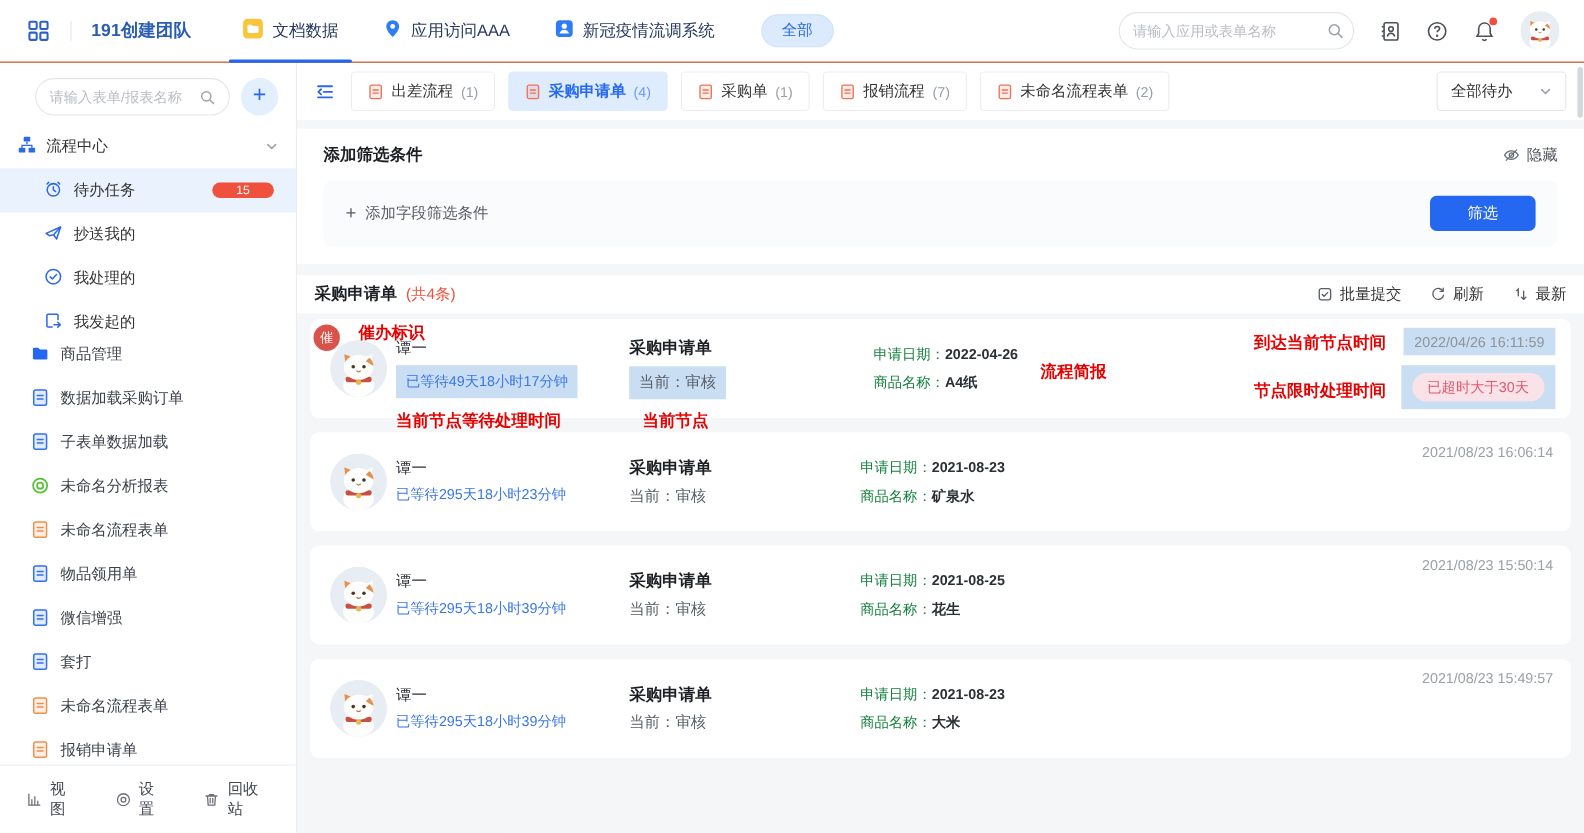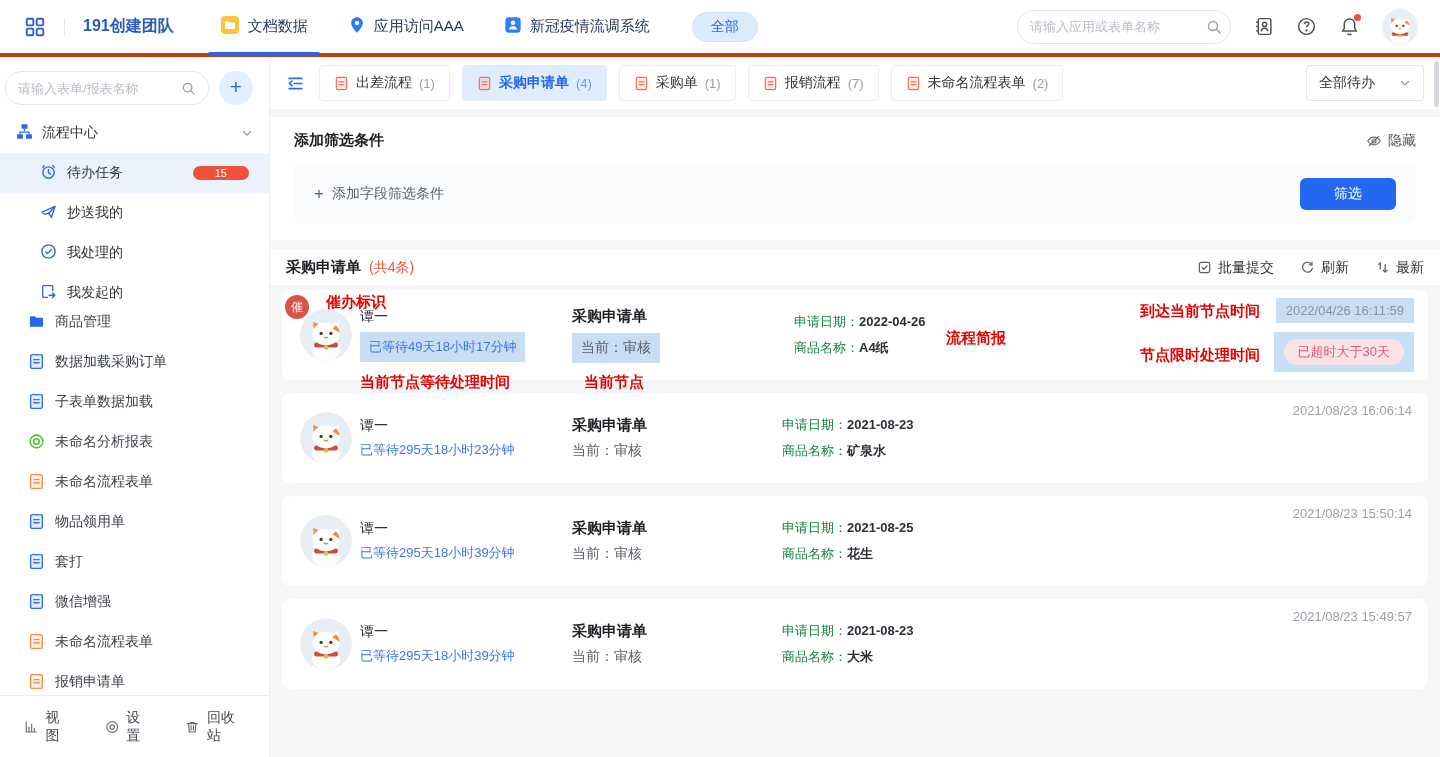--- a/index.html
+++ b/index.html
@@ -1,37 +1,37 @@
 <!DOCTYPE html>
 <html><head>
 <meta charset="utf-8">
 <style>
   * { margin:0; padding:0; box-sizing:border-box; }
   html,body { width:1440px; height:757px; overflow:hidden; }
   body { font-family:"Liberation Sans","DejaVu Sans",sans-serif; background:#f5f6f8; color:#333; position:relative; font-size:14px; }
 
   
-  .topbar { position:absolute; top:0; left:0; right:0; height:57px; background:#fff; border-bottom:4px solid #c2410c; display:flex; align-items:center; z-index:5; }
+  .topbar { position:absolute; top:0; left:0; right:0; height:57px; background:#fff; border-bottom:1px solid #c2410c; display:flex; align-items:center; z-index:5; }
   .tb-grid { margin-left:24px; color:#2e5fc7; display:flex; }
   .tb-divider { width:1px; height:18px; background:#e3e5e9; margin:0 18px; }
   .tb-team { color:#2a5db4; font-size:16px; font-weight:700; margin-right:26px; }
   .tb-tab { height:57px; display:flex; align-items:center; gap:8px; padding:0 20px; font-size:15px; color:#273a5e; position:relative; cursor:pointer; }
   .tb-tab.active::after { content:""; position:absolute; left:8px; right:8px; bottom:0; height:3px; background:#2468f2; border-radius:2px; }
   .tb-pill { margin-left:22px; background:#dceafe; color:#2468f2; border:1px solid #cfe1fd; border-radius:16px; padding:5px 18px; font-size:14px; cursor:pointer; }
   .tb-right { margin-left:auto; display:flex; align-items:center; gap:22px; padding-right:22px; }
   .tb-search { width:214px; height:34px; border:1px solid #e3e5e8; border-radius:17px; display:flex; align-items:center; padding:0 12px; color:#b9bdc5; }
   .tb-search input { border:none; outline:none; flex:1; font-size:13px; color:#555; background:transparent; font-family:inherit; }
   .tb-search input::placeholder { color:#b9bdc5; }
   .tb-ico { color:#4c5057; display:flex; position:relative; cursor:pointer; }
   .bell-dot::after { content:""; position:absolute; top:-2px; right:-1px; width:7px; height:7px; border-radius:50%; background:#f0513c; }
   .avatar { width:36px; height:36px; border-radius:50%; overflow:hidden; flex:none; }
 
   
   .sidebar { position:absolute; top:57px; left:0; bottom:0; width:270px; background:#fff; border-right:1px solid #ecedf0; z-index:4; }
-  .sb-search-row { display:flex; align-items:center; gap:10px; padding:14px 16px 6px 5px; }
+  .sb-search-row { display:flex; align-items:center; gap:10px; padding:14px 16px 6px 32px; }
   .sb-search { flex:1; height:34px; border:1px solid #e4e6e9; border-radius:17px; display:flex; align-items:center; padding:0 12px; color:#b9bdc5; }
   .sb-search input { border:none; outline:none; width:100%; font-size:13px; background:transparent; color:#555; font-family:inherit; }
   .sb-search input::placeholder { color:#b9bdc5; }
   .sb-plus { width:34px; height:34px; flex:none; border-radius:50%; background:#e3eefe; color:#2468f2; font-size:21px; line-height:31px; text-align:center; cursor:pointer; }
   .sb-group { display:flex; align-items:center; gap:9px; padding:12px 16px 10px 16px; font-size:14px; color:#333; cursor:pointer; }
   .sb-group .chev { margin-left:auto; color:#9aa0a8; display:flex; }
   .sb-item { height:40px; display:flex; align-items:center; gap:10px; padding-left:40px; font-size:14px; color:#333; cursor:pointer; position:relative; }
   .sb-item.selected { background:#e9f2fd; }
   .sb-item .badge { margin-left:auto; margin-right:20px; background:#f0513c; color:#fff; font-size:11px; border-radius:9px; padding:1px 22px; }
   .sb-form-item { height:40px; display:flex; align-items:flex-start; gap:10px; padding-left:28px; font-size:14px; color:#3c414b; cursor:pointer; }
@@ -326,27 +326,27 @@
   <div class="sb-form-item">
     <span class="ic-blue"><svg width="17" height="17">
           <use href="#sym-doc"></use>
         </svg></span>
     <span>物品领用单</span>
   </div>
   <div class="sb-form-item">
     <span class="ic-blue"><svg width="17" height="17">
           <use href="#sym-doc"></use>
         </svg></span>
+    <span>微信增强</span>
+  </div>
+  <div class="sb-form-item">
+    <span class="ic-blue"><svg width="17" height="17">
+          <use href="#sym-doc"></use>
+        </svg></span>
     <span>套打</span>
-  </div>
-  <div class="sb-form-item">
-    <span class="ic-blue"><svg width="17" height="17">
-          <use href="#sym-doc"></use>
-        </svg></span>
-    <span>微信增强</span>
   </div>
   <div class="sb-form-item">
     <span class="ic-orange"><svg width="17" height="17">
           <use href="#sym-doc"></use>
         </svg></span>
     <span>未命名流程表单</span>
   </div>
   <div class="sb-form-item">
     <span class="ic-orange"><svg width="17" height="17">
           <use href="#sym-doc"></use>

